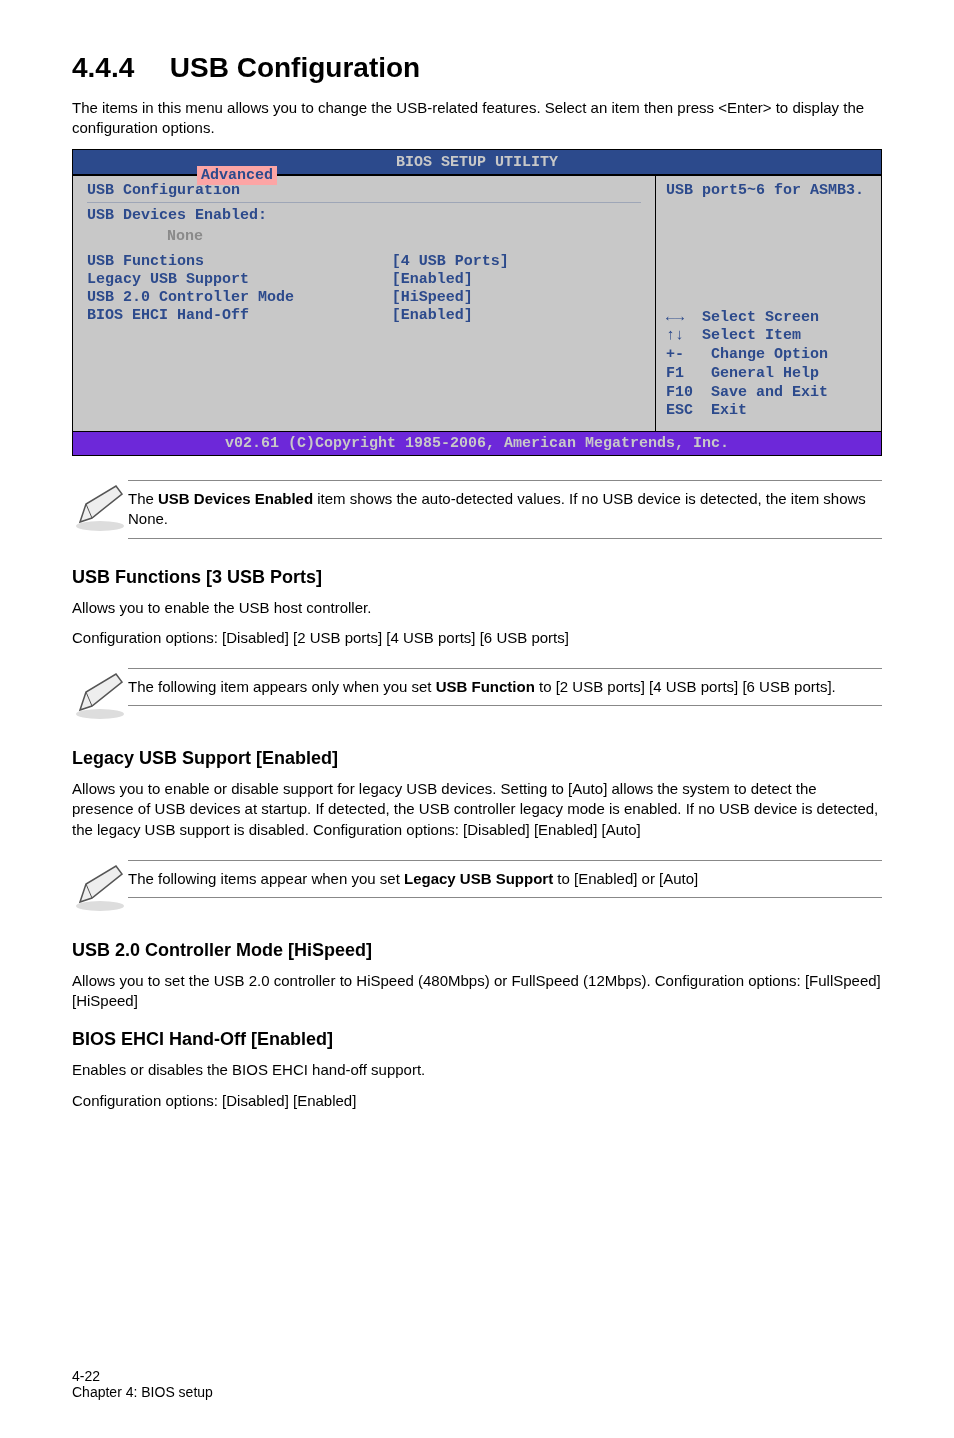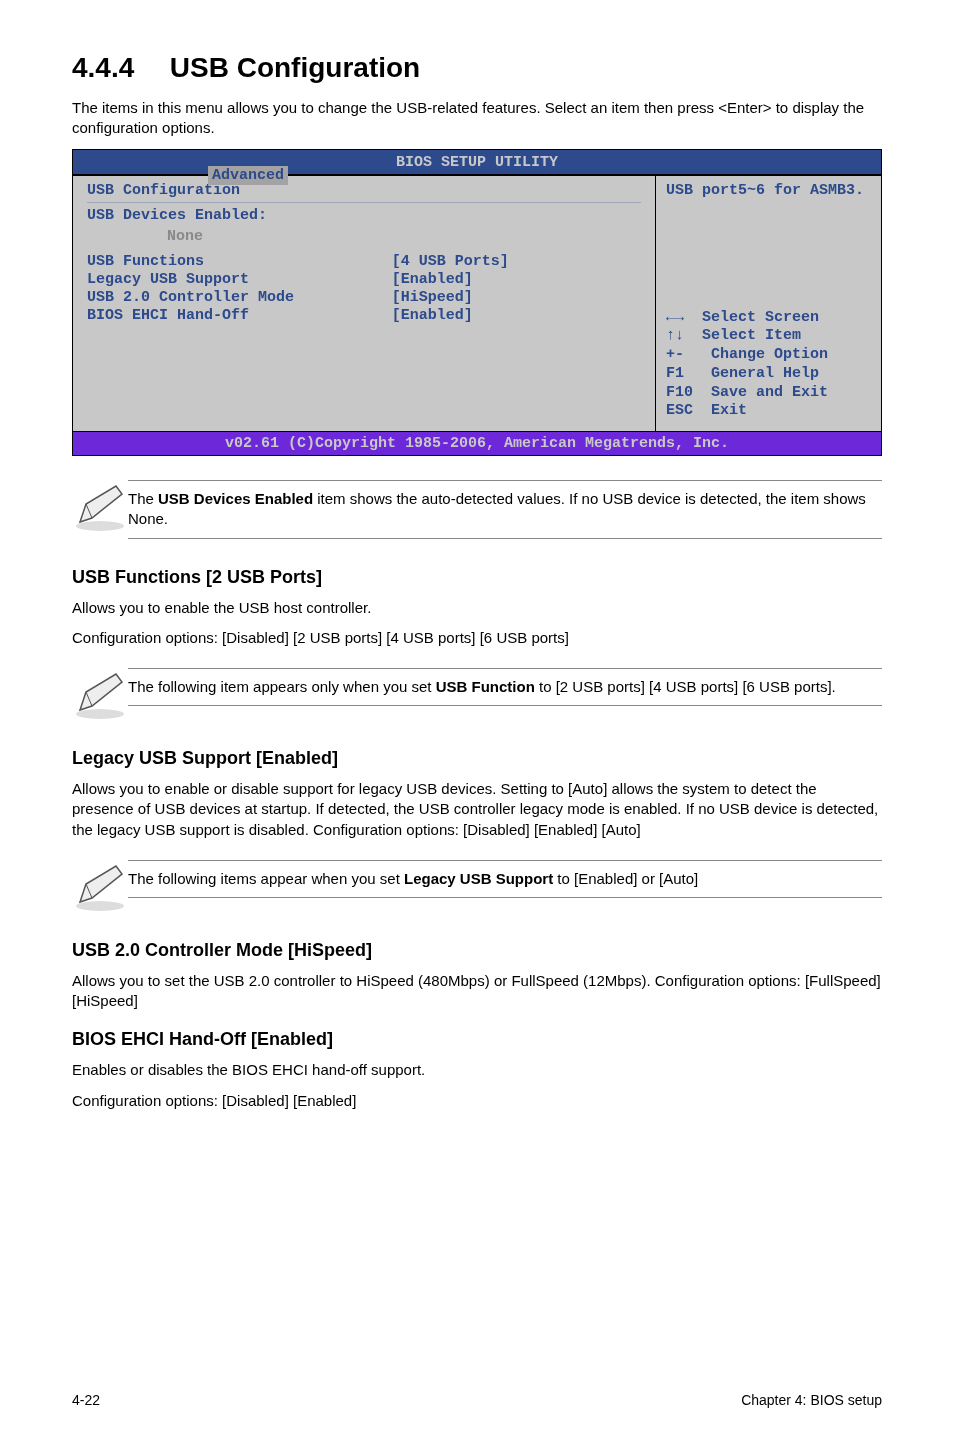--- a/index.html
+++ b/index.html
@@ -35,23 +35,23 @@
   }
   .bios-titlebar {
     text-align: center;
     color: #c8c8c8;
     padding: 4px 0 3px 0;
     font-weight: bold;
     position: relative;
   }
   .bios-tab {
     position: absolute;
-    left: 135px;
+    left: 124px;
     top: 16px;
-    background: #a3a3a3;
+    background: #fca5a5;
     color: #2c4a8c;
     padding: 1px 4px;
     font-weight: bold;
   }
   .bios-cols {
     display: flex;
     border-top: 1px solid #000;
     background: #2c4a8c;
   }
   .bios-left {
@@ -95,26 +95,27 @@
   .note-block p { font-size: 15px; line-height: 1.35; }
   .note-icon { width: 56px; height: 52px; flex-shrink: 0; }
 
   h3.sub-title {
     font-size: 18px;
     font-weight: bold;
     margin: 6px 0 10px 0;
   }
   .footer-page {
     position: absolute;
-    bottom: 30px;
+    bottom: 38px;
     left: 72px;
     right: 72px;
     display: flex;
     justify-content: space-between;
     font-size: 14px;
+    flex-direction: column;
   }
 </style>
 </head>
 <body>
 
 <h2 class="section-title">
   <span class="num"><span>4.4.4</span></span>
   <span>USB Configuration</span>
 </h2>
 
@@ -166,21 +167,21 @@
     <polygon points="8,42 14,24 44,6 50,14 20,38" fill="#eee" stroke="#555" stroke-width="1.5"></polygon>
     <line x1="14" y1="24" x2="20" y2="38" stroke="#555" stroke-width="1"></line>
   </svg>
   <div class="rule">
     <p>
       <span>The </span><b>USB Devices Enabled</b><span> item shows the auto-detected values. If no USB device is detected, the item shows None.</span>
     </p>
   </div>
 </div>
 
-<h3 class="sub-title">USB Functions [2 USB Ports]</h3>
+<h3 class="sub-title">USB Functions [3 USB Ports]</h3>
 <p class="body">Allows you to enable the USB host controller.</p>
 <p class="body">Configuration options: [Disabled] [2 USB ports] [4 USB ports] [6 USB ports]</p>
 
 <div class="note-block">
   <svg class="note-icon" viewBox="0 0 56 52">
     <ellipse cx="28" cy="46" rx="24" ry="5" fill="#ddd"></ellipse>
     <polygon points="8,42 14,24 44,6 50,14 20,38" fill="#eee" stroke="#555" stroke-width="1.5"></polygon>
     <line x1="14" y1="24" x2="20" y2="38" stroke="#555" stroke-width="1"></line>
   </svg>
   <div class="rule">

